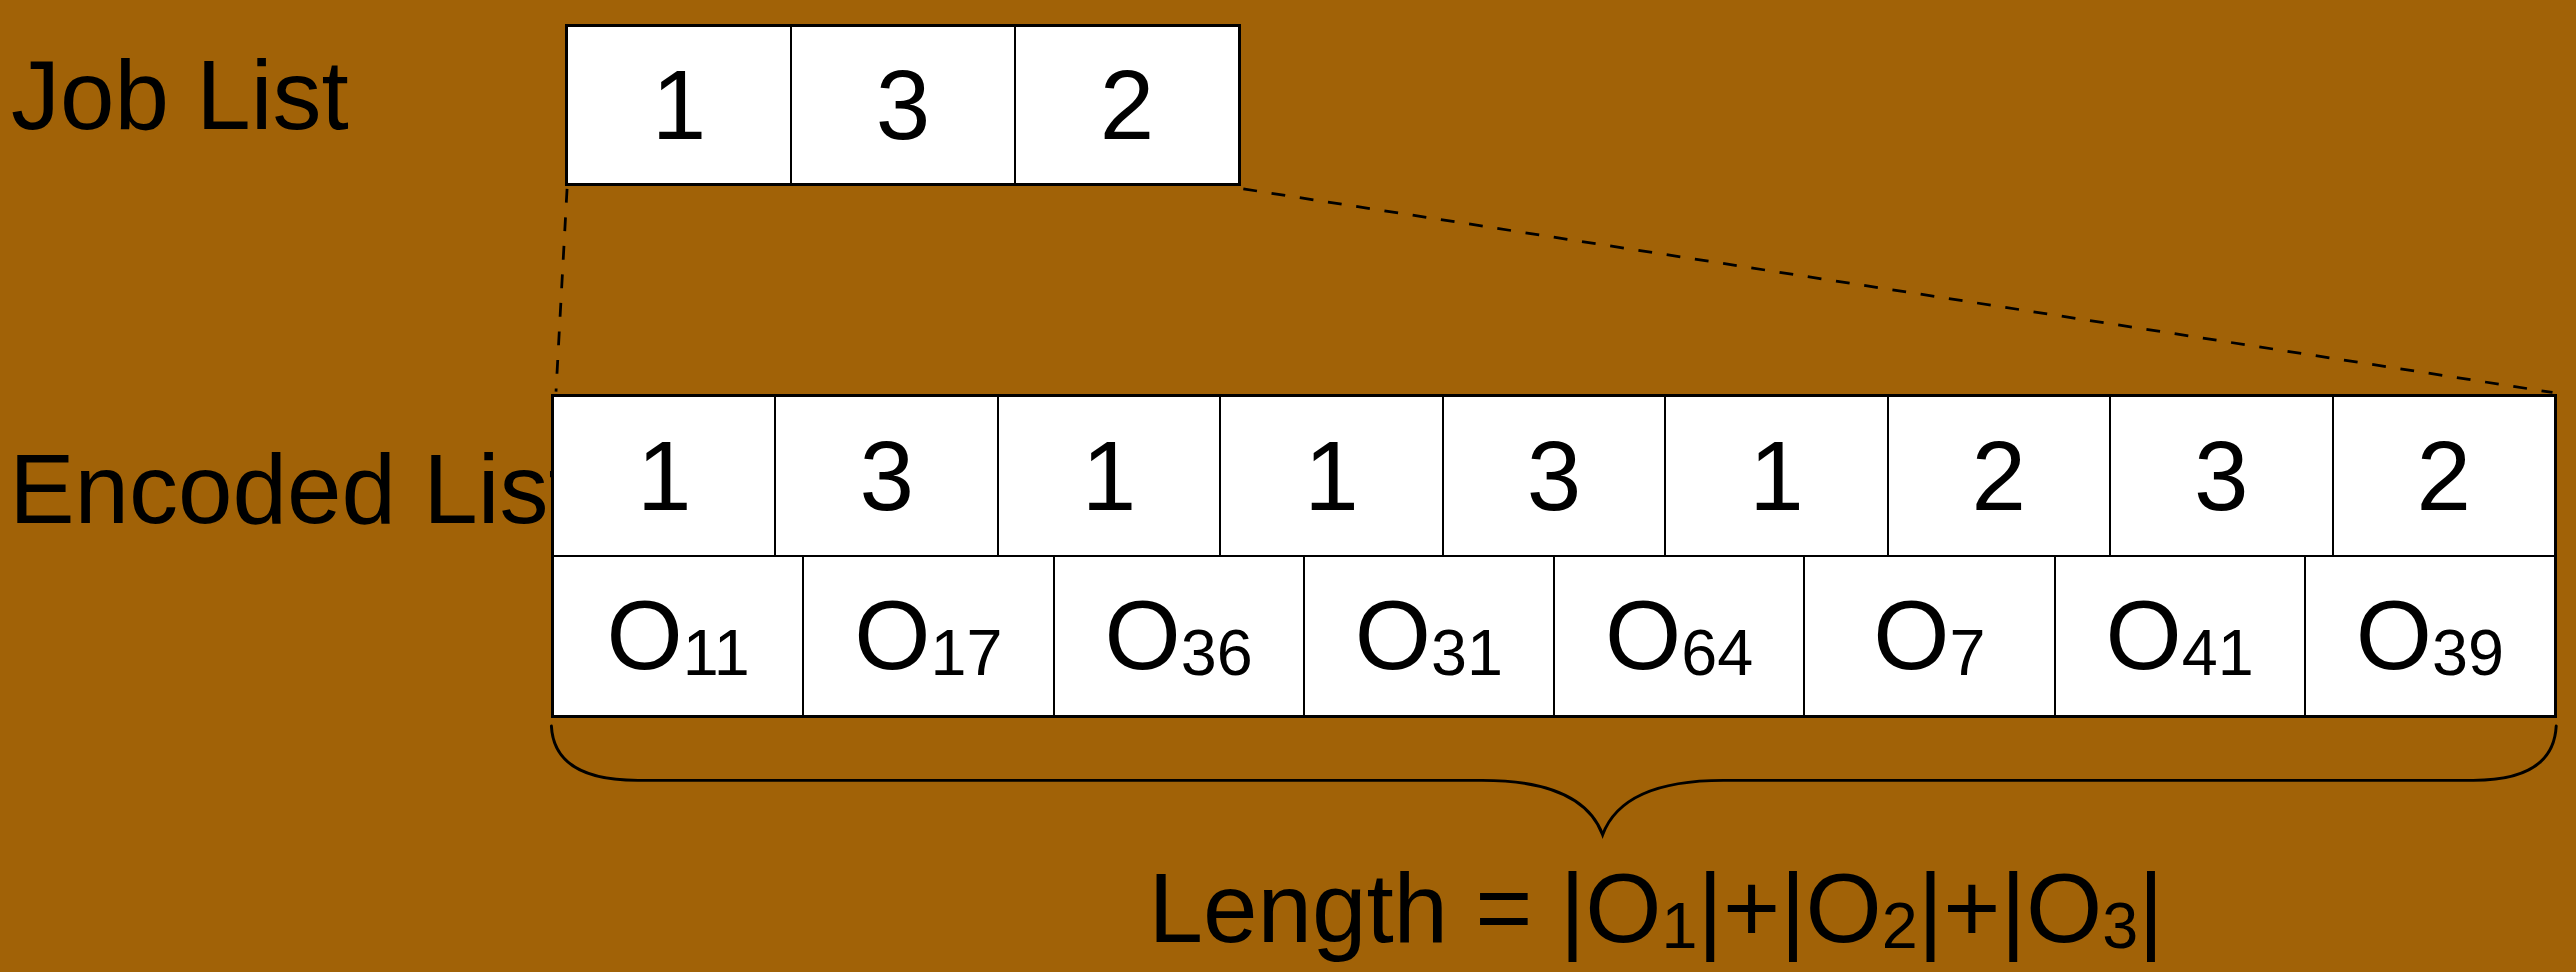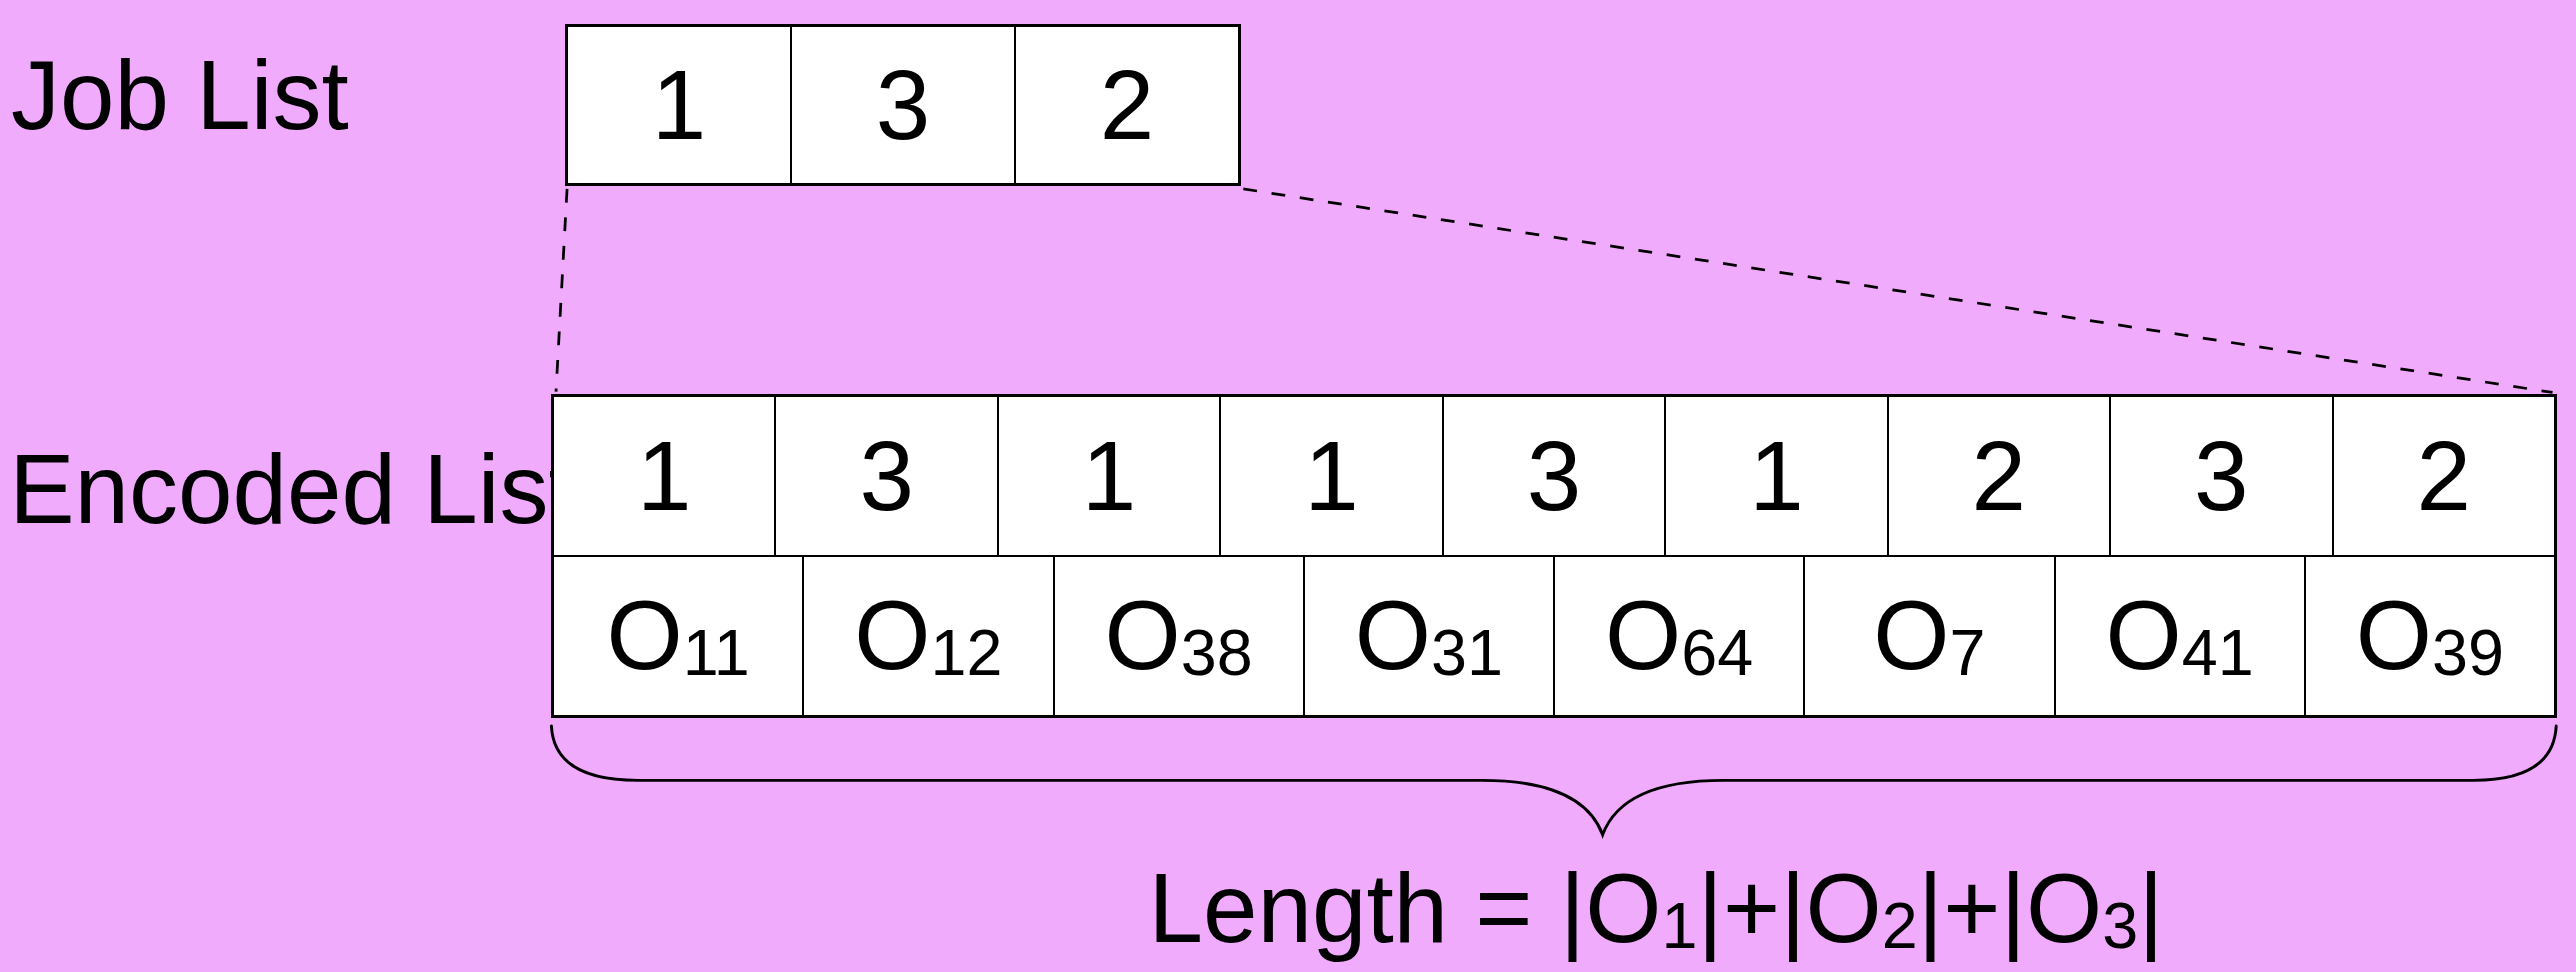--- a/index.html
+++ b/index.html
@@ -4,21 +4,21 @@
 <style>
   html, body {
     margin: 0;
     padding: 0;
     background: #ffffff;
   }
   .canvas {
     position: relative;
     width: 2576px;
     height: 972px;
-    background: #f0abfc;
+    background: #a16207;
     color: #000000;
     font-family: "Liberation Sans", sans-serif;
     overflow: hidden;
   }
   .overlay {
     position: absolute;
     left: 0;
     top: 0;
     width: 2576px;
     height: 972px;
@@ -141,24 +141,24 @@
         </div>
         <div class="cell">
           <span class="val">2</span>
         </div>
       </div>
     <div class="row">
         <div class="cell">
           <span class="val"><span>O</span><span class="sub">11</span></span>
         </div>
         <div class="cell">
-          <span class="val"><span>O</span><span class="sub">12</span></span>
+          <span class="val"><span>O</span><span class="sub">17</span></span>
         </div>
         <div class="cell">
-          <span class="val"><span>O</span><span class="sub">38</span></span>
+          <span class="val"><span>O</span><span class="sub">36</span></span>
         </div>
         <div class="cell">
           <span class="val"><span>O</span><span class="sub">31</span></span>
         </div>
         <div class="cell">
           <span class="val"><span>O</span><span class="sub">64</span></span>
         </div>
         <div class="cell">
           <span class="val"><span>O</span><span class="sub">7</span></span>
         </div>

